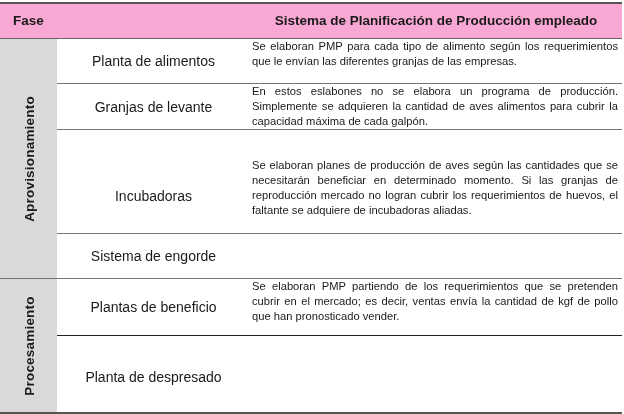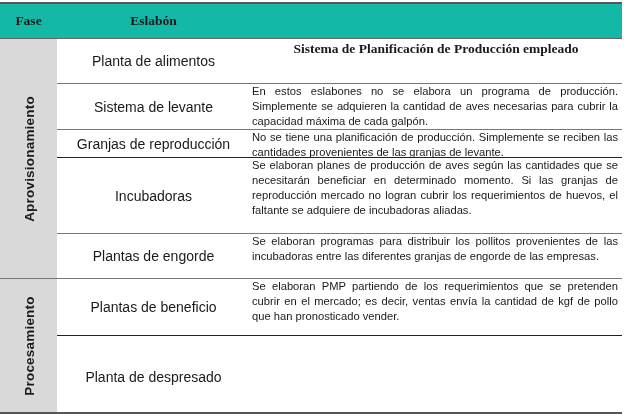--- a/index.html
+++ b/index.html
@@ -1,66 +1,61 @@
 <!DOCTYPE html>
 <html><head>
   <meta charset="utf-8">
   <style>
     html, body { margin: 0; padding: 0; background: #ffffff; }
     body { width: 624px; height: 414px; overflow: hidden; position: relative; font-family: "Liberation Sans", sans-serif; color: #1a1a1a; }
     .tbl { position: absolute; left: 0; top: 2px; width: 622px; border-top: 2px solid #555; border-bottom: 2px solid #555; }
-    .hdr { position: relative; height: 34px; background: #14b8a6; border-bottom: 1.5px solid #666; font-family: Liberation Serif, serif; }
+    .hdr { position: relative; height: 34px; background: #f9a8d4; border-bottom: 1.5px solid #666; }
     .hdr div { position: absolute; top: 0; height: 34px; font-weight: bold; font-size: 13.5px; display: flex; align-items: center; justify-content: center; text-align: center; line-height: 16px; }
     .h-fase { left: 0; width: 57px; }
     .h-esl { left: 57px; width: 193px; }
-    .h-sis { left: 250px; width: 372px; margin-top: 28px; }
+    .h-sis { left: 250px; width: 372px; }
     .body { position: relative; height: 373px; }
     .phase { position: absolute; left: 0; width: 57px; background: #d9d9d9; }
     .phase span { position: absolute; left: 50%; top: 50%; transform: translate(-50%, -50%) rotate(-90deg); white-space: nowrap; font-weight: bold; font-size: 13.5px; letter-spacing: 0.2px; }
     .phase-sep { position: absolute; left: 0; width: 622px; height: 0; border-top: 1.5px solid #777; }
     .row { position: absolute; left: 57px; width: 565px; border-bottom: 1px solid #777; box-sizing: border-box; }
     .row.dark { border-bottom: 1.5px solid #222; }
     .row.last { border-bottom: none; }
     .esl { position: absolute; left: 0; top: 0; bottom: 0; width: 193px; display: flex; align-items: center; justify-content: center; font-size: 14px; text-align: left; }
     .sis { position: absolute; left: 193px; top: 0; right: 4px; padding-left: 2px; font-size: 11.2px; line-height: 15px; text-align: justify; text-align-last: left; }
   </style>
 </head>
 <body>
 
 <div class="tbl">
   <div class="hdr">
     <div class="h-fase">Fase</div>
-    <div class="h-esl">Eslabón</div>
     <div class="h-sis">Sistema de Planificación de Producción empleado</div>
   </div>
 
   <div class="body">
 
     <div class="phase" style="top:0; height:239px;">
       <span>Aprovisionamiento</span>
     </div>
 
     <div class="row" style="top:0; height:45px;">
       <div class="esl">Planta de alimentos</div>
+      <div class="sis">Se elaboran PMP para cada tipo de alimento según los requerimientos que le envían las diferentes granjas de las empresas.</div>
     </div>
     <div class="row" style="top:45px; height:46px;">
-      <div class="esl">Sistema de levante</div>
-      <div class="sis">En estos eslabones no se elabora un programa de producción. Simplemente se adquieren la cantidad de aves necesarias para cubrir la capacidad máxima de cada galpón.</div>
-    </div>
-    <div class="row dark" style="top:91px; height:28px;">
-      <div class="esl">Granjas de reproducción</div>
-      <div class="sis">No se tiene una planificación de producción. Simplemente se reciben las cantidades provenientes de las granjas de levante.</div>
+      <div class="esl">Granjas de levante</div>
+      <div class="sis">En estos eslabones no se elabora un programa de producción. Simplemente se adquieren la cantidad de aves alimentos para cubrir la capacidad máxima de cada galpón.</div>
     </div>
     <div class="row" style="top:119px; height:76px;">
       <div class="esl">Incubadoras</div>
       <div class="sis">Se elaboran planes de producción de aves según las cantidades que se necesitarán beneficiar en determinado momento. Si las granjas de reproducción mercado no logran cubrir los requerimientos de huevos, el faltante se adquiere de incubadoras aliadas.</div>
     </div>
     <div class="row last" style="top:195px; height:44px;">
-      <div class="esl">Plantas de engorde</div>
-      <div class="sis">Se elaboran programas para distribuir los pollitos provenientes de las incubadoras entre las diferentes granjas de engorde de las empresas.</div>
+      <div class="esl">Sistema de engorde</div>
     </div>
 
     <div class="phase-sep" style="top:239px;"></div>
 
     <div class="phase" style="top:240px; height:133px;">
       <span>Procesamiento</span>
     </div>
 
     <div class="row dark" style="top:240px; height:57px;">
       <div class="esl">Plantas de beneficio</div>

